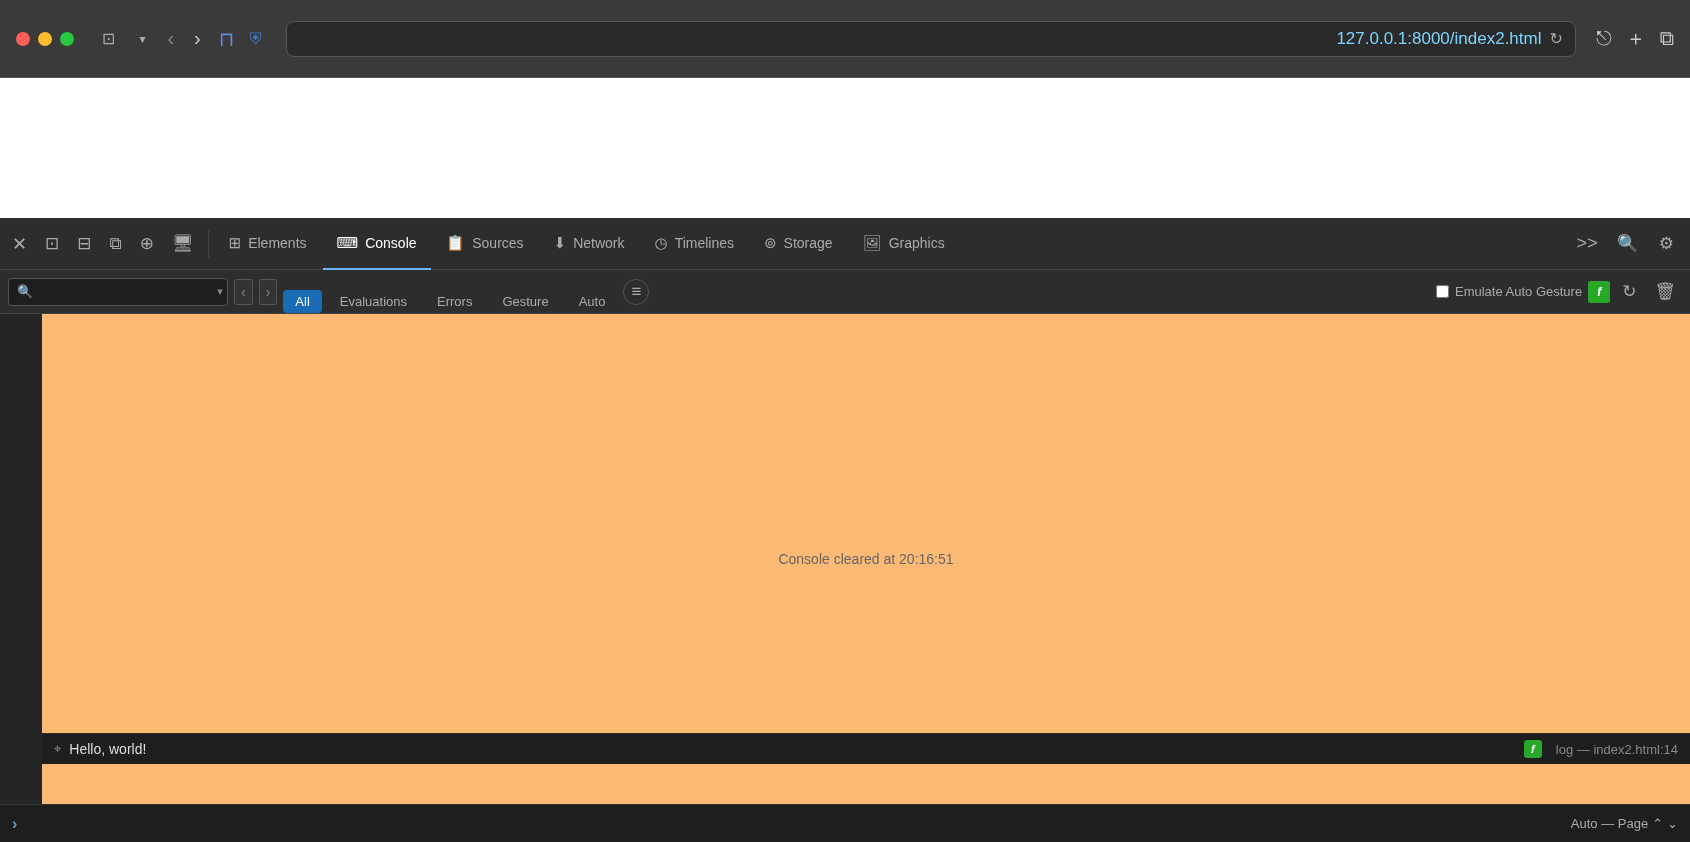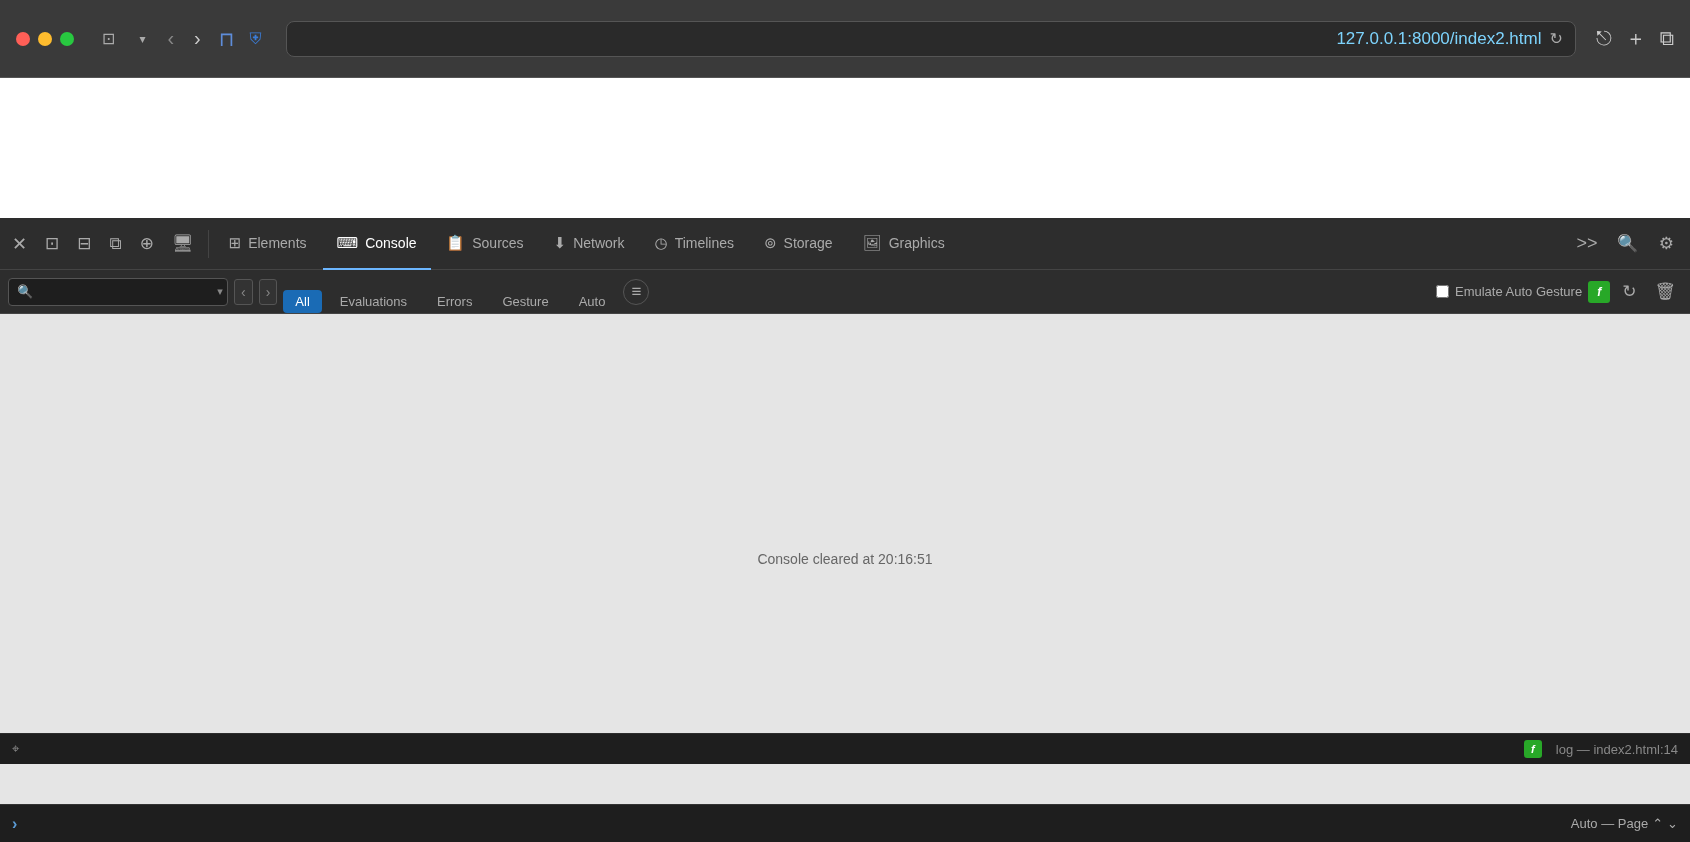--- a/index.html
+++ b/index.html
@@ -268,25 +268,26 @@
       color: #aaa;
       font-size: 16px;
       cursor: pointer;
       padding: 4px 6px;
       border-radius: 3px;
     }
 
     
     .console-output {
       flex: 1;
-      background: #e5e5e5;
+      background: #fdba74;
       overflow-y: auto;
       position: relative;
       display: flex;
       flex-direction: column;
+      margin-left: 42px;
     }
 
     .console-cleared {
       color: #666;
       font-size: 14px;
       text-align: center;
       position: absolute;
       top: 50%;
       left: 50%;
       transform: translate(-50%, -50%);
@@ -498,20 +499,21 @@
       <span class="console-icon-btn" style="font-size:17px;">↻</span>
       <span class="console-icon-btn" style="font-size:17px;">🗑</span>
     </div>
   </div>
 
   <div class="console-output">
     <div class="console-cleared">Console cleared at 20:16:51</div>
 
     <div class="console-log-entry">
       <span style="color: #888; font-size: 13px; margin-right: 8px;">⌖</span>
+      <span class="log-text">Hello, world!</span>
       <div style="display: flex; align-items: center; gap: 6px; margin-left: auto;">
         <span class="log-source-icon">f</span>
         <span class="log-source">
           <span>log</span>
           <span> — </span>
           <span>index2.html:14</span>
         </span>
       </div>
     </div>
   </div>

